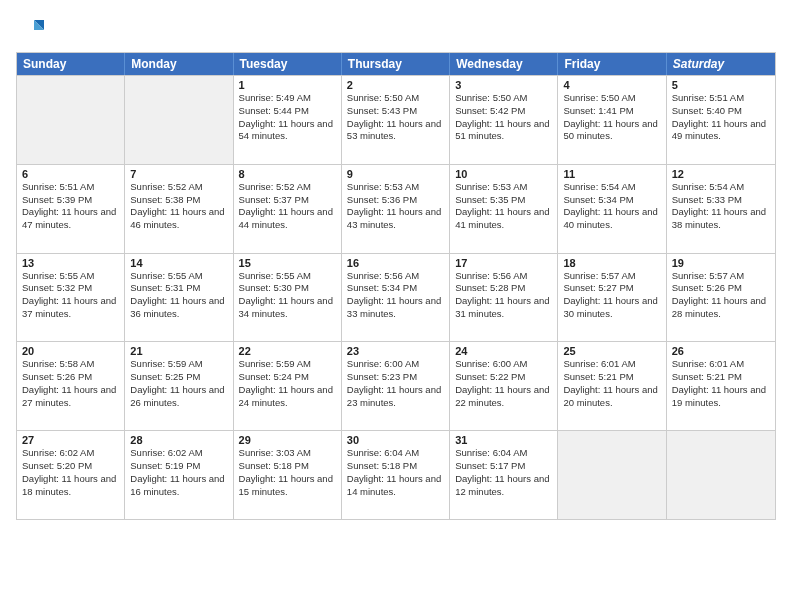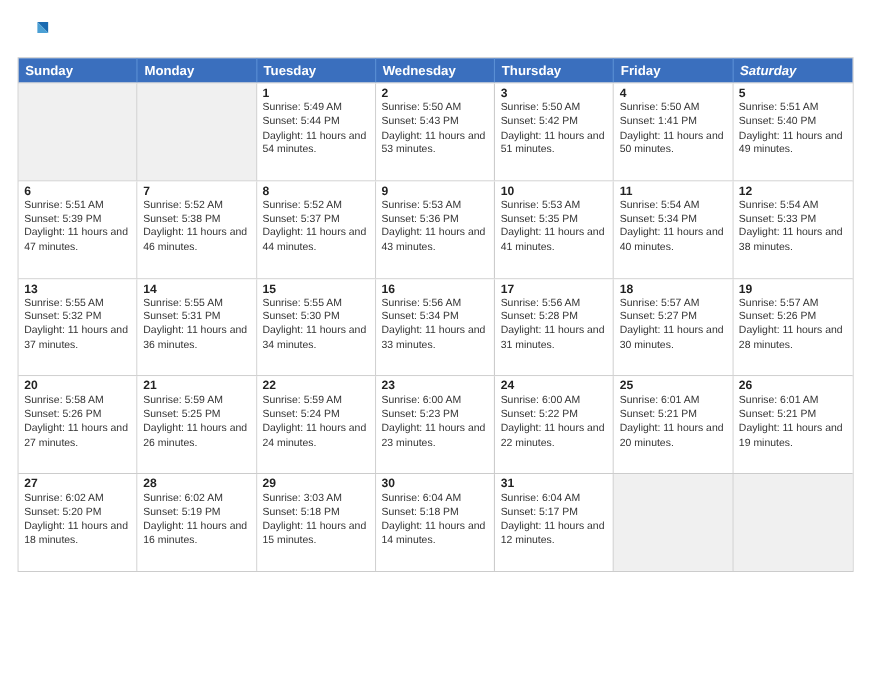--- a/index.html
+++ b/index.html
@@ -125,22 +125,22 @@
       <div class="month-title"></div>
       <div class="subtitle"></div>
     </div>
   </div>
 
   <div class="calendar">
     <div class="cal-header">
     <div class="cal-header-cell">Sunday</div>
         <div class="cal-header-cell">Monday</div>
         <div class="cal-header-cell">Tuesday</div>
+        <div class="cal-header-cell">Thursday</div>
         <div class="cal-header-cell">Wednesday</div>
-        <div class="cal-header-cell">Thursday</div>
         <div class="cal-header-cell">Friday</div>
         <div class="cal-header-cell">Saturday</div>
       </div>
     <div class="cal-body">
     <div class="cal-row">
           <div class="cal-cell shaded"></div>
           <div class="cal-cell shaded"></div>
           <div class="cal-cell">
             <span class="day-num">1</span>
             <span class="cell-line">Sunrise: 5:49 AM</span>

